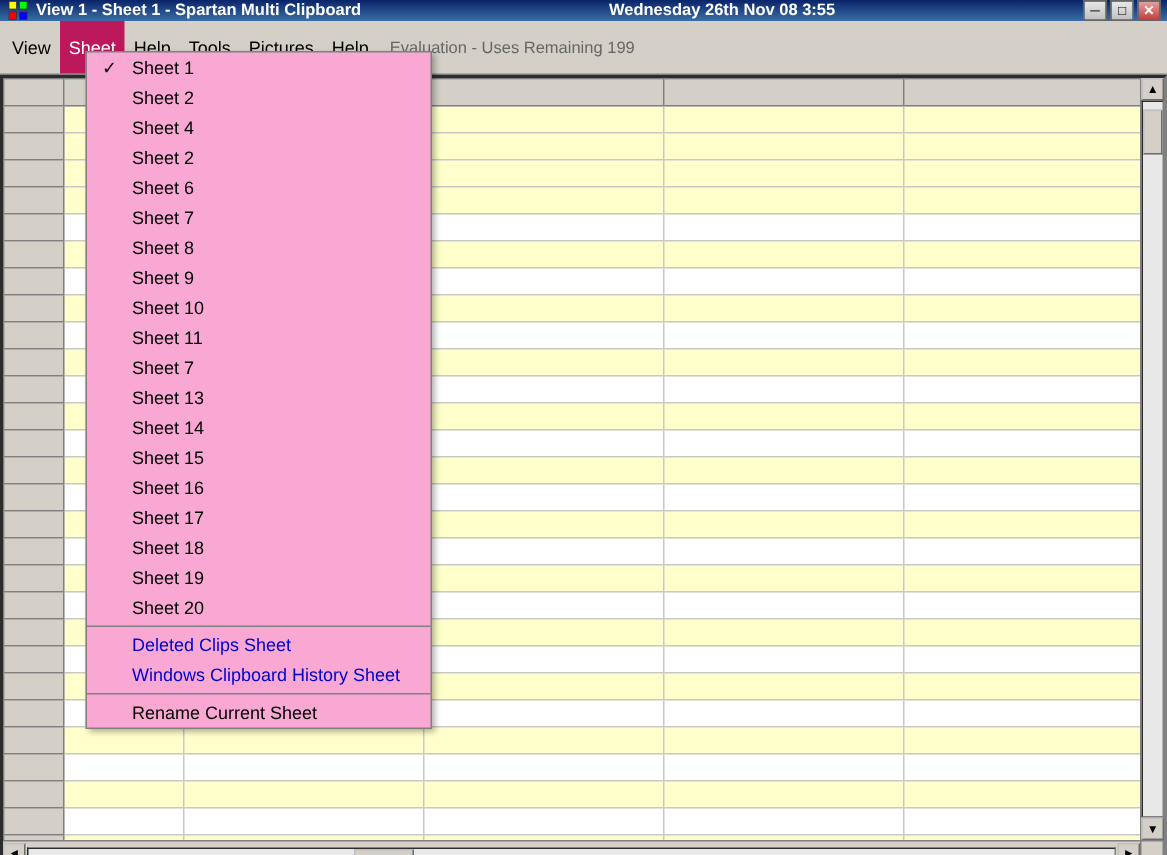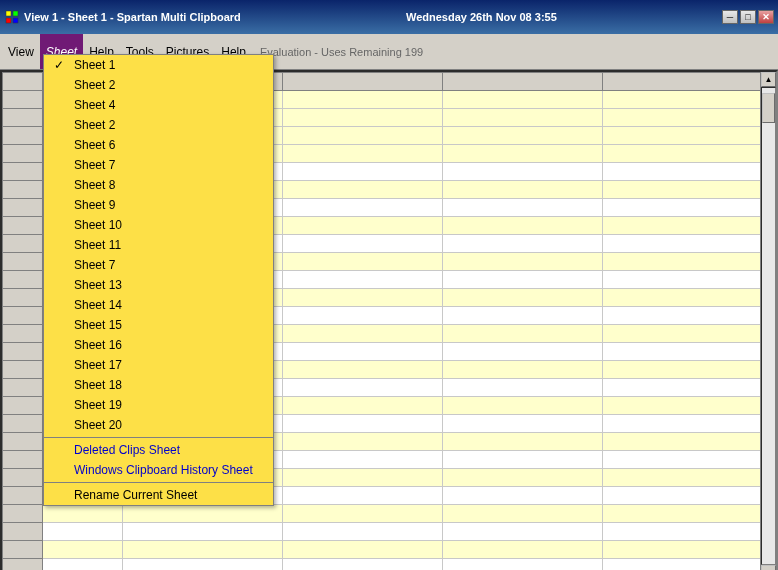--- a/index.html
+++ b/index.html
@@ -9,21 +9,21 @@
       background: #d4d0c8;
       width: 778px;
       height: 570px;
       overflow: hidden;
     }
 
     
     .title-bar {
       background: linear-gradient(to bottom, #0a246a, #3a6ea5);
       color: white;
-      height: 34px;
+      height: 14px;
       display: flex;
       align-items: center;
       justify-content: space-between;
       padding: 0 4px;
       font-size: 11px;
       font-weight: bold;
     }
     .title-bar-left {
       display: flex;
       align-items: center;
@@ -68,23 +68,22 @@
     }
     .menu-item {
       padding: 2px 6px;
       cursor: pointer;
       font-size: 12px;
       height: 100%;
       display: flex;
       align-items: center;
     }
     .menu-item:hover, .menu-item.active {
-      background: #701a75;
+      background: #be185d;
       color: white;
-      font-style: italic;
     }
     .eval-text {
       color: #666;
       font-size: 11px;
       margin-left: 8px;
     }
 
     
     .main-area {
       display: flex;
@@ -219,22 +218,22 @@
       border: 1px solid #808080;
       position: absolute;
       right: 0;
       bottom: 0;
     }
 
     
     .dropdown-menu {
       position: absolute;
       top: 20px;
-      left: 43px;
-      background: #fde047;
+      left: 57px;
+      background: #f9a8d4;
       border: 1px solid #808080;
       box-shadow: 2px 2px 4px rgba(0,0,0,0.3);
       z-index: 100;
       min-width: 195px;
     }
     .dropdown-item {
       padding: 3px 20px 3px 30px;
       cursor: pointer;
       font-size: 12px;
       white-space: nowrap;

